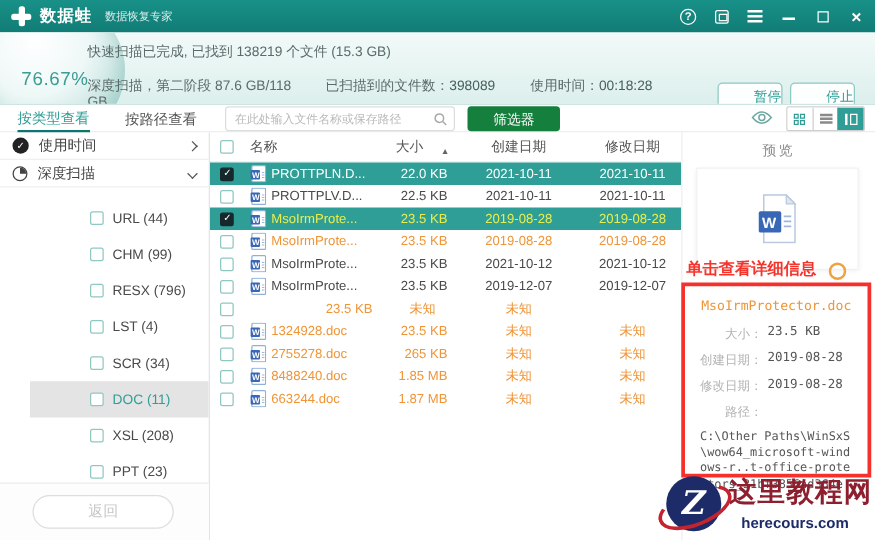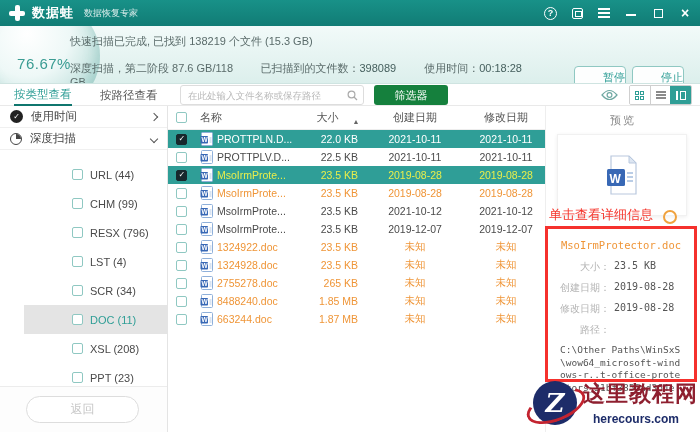--- a/index.html
+++ b/index.html
@@ -102,21 +102,21 @@
   .trow.selected .cbx::after, .trow.selected-warn .cbx::after { content:"✓"; color:#fff; font-size:8px; position:absolute; left:1.5px; top:-0.5px; }
   .sort-glyph { font-size:7px; color:#666; margin-left:14px; }
   .h-size { display:flex; align-items:flex-end; justify-content:center; }
   .word-ic { flex:0 0 auto; display:flex; }
 
   
   .rpanel { position:absolute; left:545px; right:0; top:106px; bottom:0; background:#fff; border-left:1px solid #eee; }
   .rp-title { text-align:center; font-size:11px; color:#8a8a8a; margin-top:7px; letter-spacing:2px; }
   .preview-card { position:absolute; left:11px; right:13px; top:28px; height:82px; background:#fff;
     border:1px solid #f1f1f1; box-shadow:0 1px 4px rgba(0,0,0,.07); display:flex; align-items:center; justify-content:center; }
-  .hint-text { position:absolute; left:3px; top:100px; color:#f5352c; font-size:13px; font-weight:normal; z-index:3; }
+  .hint-text { position:absolute; left:3px; top:100px; color:#f5352c; font-size:13px; font-weight:bold; z-index:3; }
   .ann-circle { position:absolute; left:117px; top:104px; width:14px; height:14px; border:2px solid #f0a23e; border-radius:50%; z-index:3; }
   .detail-box { position:absolute; left:-1px; right:3px; top:120px; height:156px; border:3px solid #f5312d; background:#fff; padding-top:10px; z-index:2; }
   .df-name { text-align:center; color:#ef9537; font-size:10.5px; font-family:"DejaVu Sans Mono",monospace; margin-bottom:9px; }
   .df-row { display:flex; font-size:10px; margin-bottom:7px; }
   .df-label { width:62px; text-align:right; color:#b3b3b3; flex:0 0 auto; }
   .df-value { color:#555; font-family:"DejaVu Sans Mono",monospace; margin-left:4px; }
   .df-path { padding:0 10px 0 12px; font-size:9.5px; line-height:12.5px; color:#555;
     font-family:"DejaVu Sans Mono",monospace; word-break:break-all; }
 
   
@@ -384,33 +384,20 @@
               </svg>
             </span>
             <span>MsoIrmProte...</span>
           </span>
           <span class="c-size">23.5 KB</span>
           <span class="c-center">2019-12-07</span>
           <span class="c-center">2019-12-07</span>
         </div>
         <div class="trow warn">
           <span class="cbx"></span>
-          <span class="name-cell">
-            <span class="word-ic">
-              <svg width="13" height="14" viewBox="0 0 13 14">
-                <rect x="1.5" y="0.5" width="11" height="13" rx="1" fill="#fff" stroke="#8fb0da"></rect>
-                <rect x="0.5" y="4" width="7.5" height="7.5" rx="0.8" fill="#3868b5"></rect>
-                <text x="1.6" y="10" font-size="6.5" font-weight="bold" fill="#fff" font-family="sans-serif">W</text>
-                <line x1="9.5" y1="6" x2="11.5" y2="6" stroke="#9db8dc" stroke-width="0.8"></line>
-                <line x1="9.5" y1="8" x2="11.5" y2="8" stroke="#9db8dc" stroke-width="0.8"></line>
-                <line x1="9.5" y1="10" x2="11.5" y2="10" stroke="#9db8dc" stroke-width="0.8"></line>
-              </svg>
-            </span>
-            <span>1324922.doc</span>
-          </span>
           <span class="c-size">23.5 KB</span>
           <span class="c-center">未知</span>
           <span class="c-center">未知</span>
         </div>
         <div class="trow warn">
           <span class="cbx"></span>
           <span class="name-cell">
             <span class="word-ic">
               <svg width="13" height="14" viewBox="0 0 13 14">
                 <rect x="1.5" y="0.5" width="11" height="13" rx="1" fill="#fff" stroke="#8fb0da"></rect>

